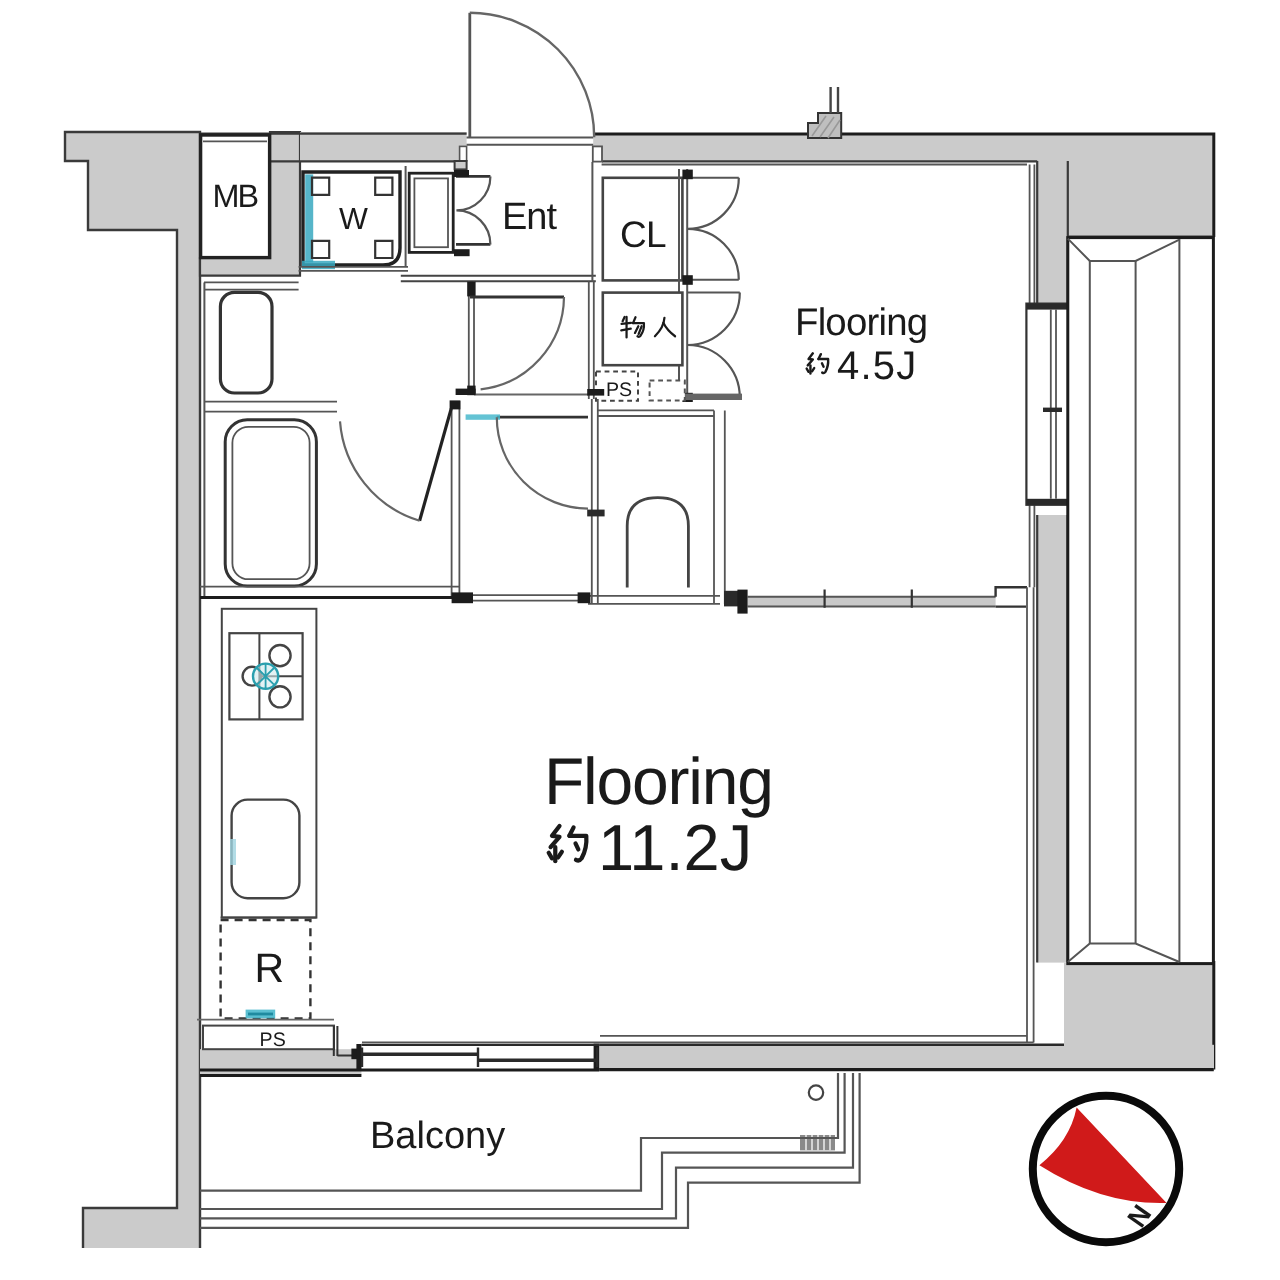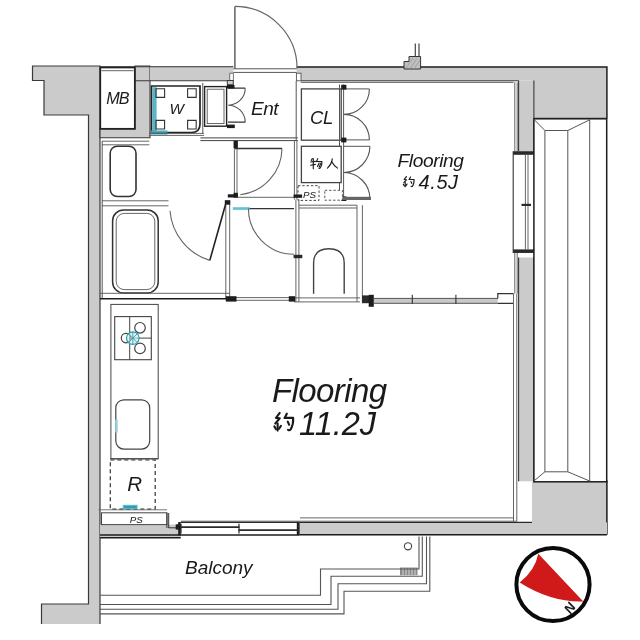--- a/index.html
+++ b/index.html
@@ -1,16 +1,16 @@
 <!DOCTYPE html>
 <html><head>
 <meta charset="utf-8">
 <style>
 html,body{margin:0;padding:0;background:#ffffff;}
-#plan{width:640px;height:624px;position:relative;font-family:"Liberation Sans",sans-serif;font-style:italic;}
+#plan{width:640px;height:624px;position:relative;font-family:"Liberation Sans",sans-serif;}
 svg{display:block;}
 text{font-family:"Liberation Sans",sans-serif;fill:#1a1a1a;}
 </style>
 </head>
 <body>
 <div id="plan">
 <svg width="640" height="640" viewBox="0 0 640 640">
 <defs>
 <g id="k-yaku" fill="none" stroke="#1a1a1a" stroke-width="9" stroke-linecap="round" stroke-linejoin="round">
 <path d="M33,5 L17,26 L33,28 L14,50"></path>

